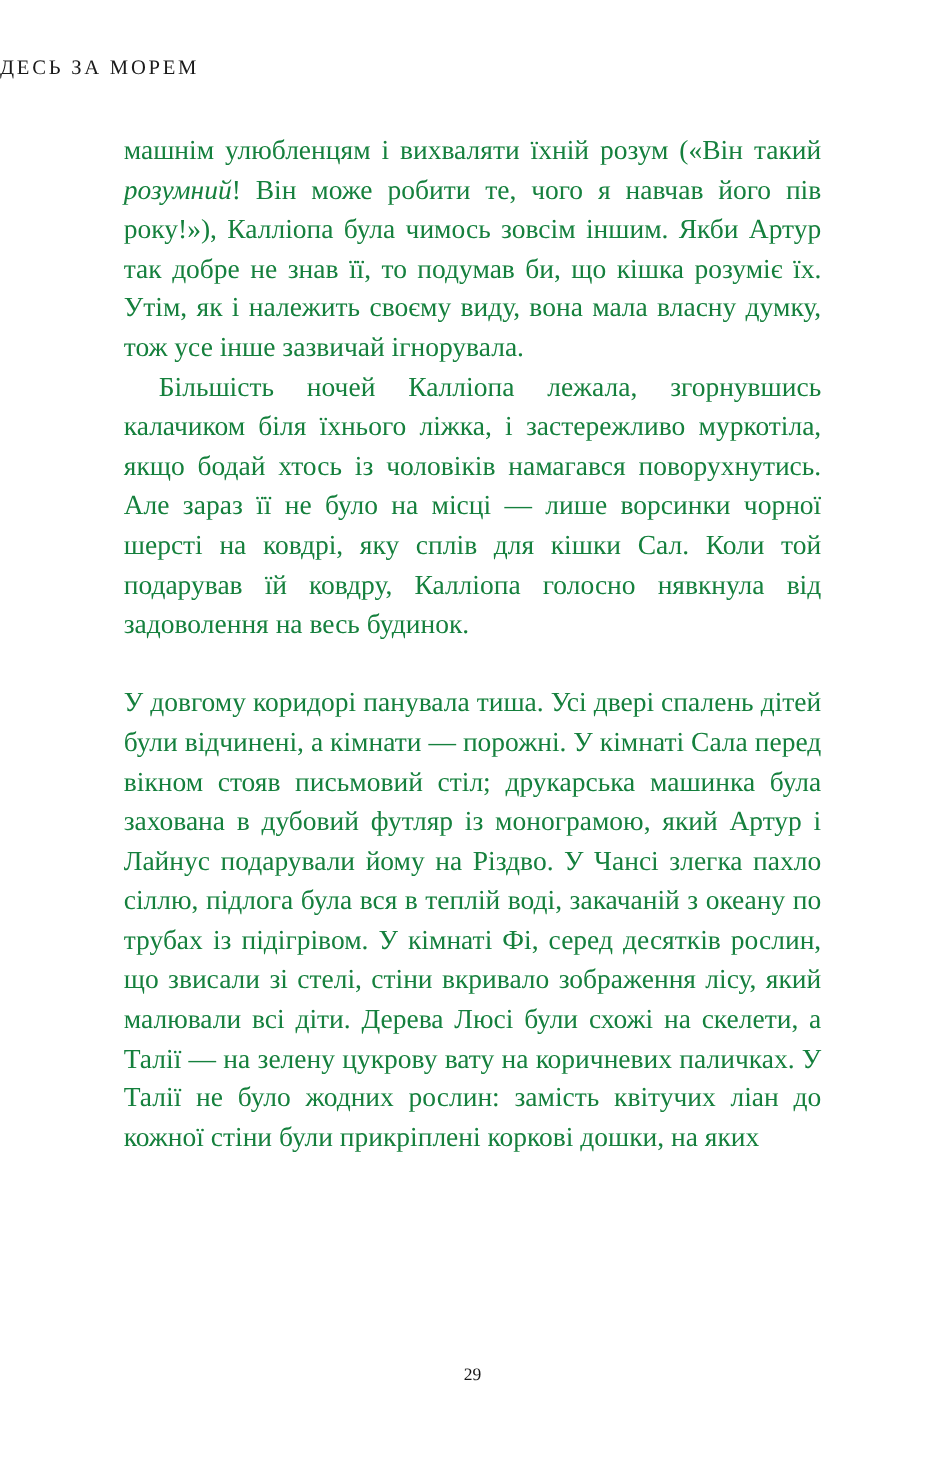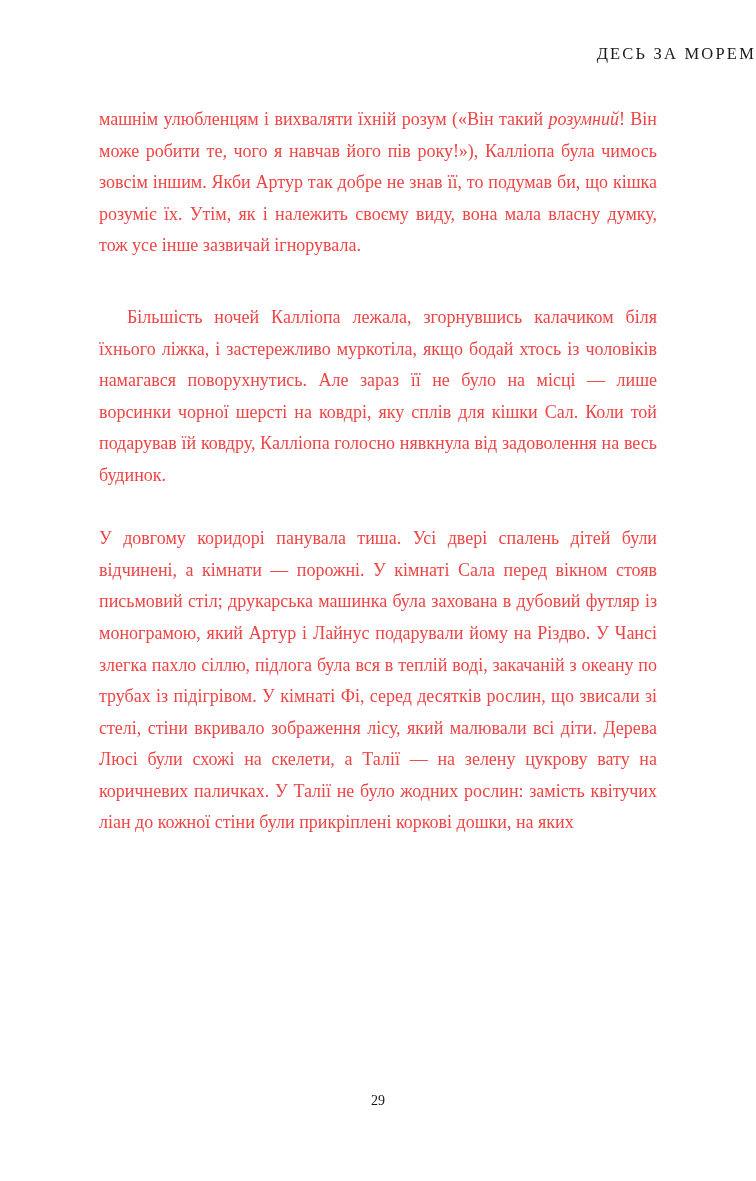--- a/index.html
+++ b/index.html
@@ -21,47 +21,46 @@
     top: 0;
     width: 756px;
     height: 1181px;
     box-sizing: border-box;
   }
   .running-head {
     position: absolute;
     top: 44px;
     left: 0;
     width: 756px;
-    text-align: right;
+    text-align: left;
     font-size: 16.5px;
     letter-spacing: 2.2px;
     font-variant: small-caps;
     text-transform: uppercase;
     color: #1a1a1a;
     font-family: "Liberation Serif", "DejaVu Serif", serif;
   }
   .body-text {
     position: absolute;
     top: 104px;
     left: 99px;
     width: 558px;
-    font-size: 18px;
+    font-size: 22px;
     line-height: 31.6px;
     text-align: justify;
     text-justify: inter-word;
-    color: #ef4444;
+    color: #15803d;
   }
   .body-text p {
     margin: 0;
     text-indent: 0;
     hyphens: manual;
   }
   .body-text p.indent {
     text-indent: 28px;
-    margin-top: 40px;
   }
   .body-text p.gap-before {
     margin-top: 31.6px;
   }
   em {
     font-style: italic;
   }
   .folio {
     position: absolute;
     top: 1093px;

